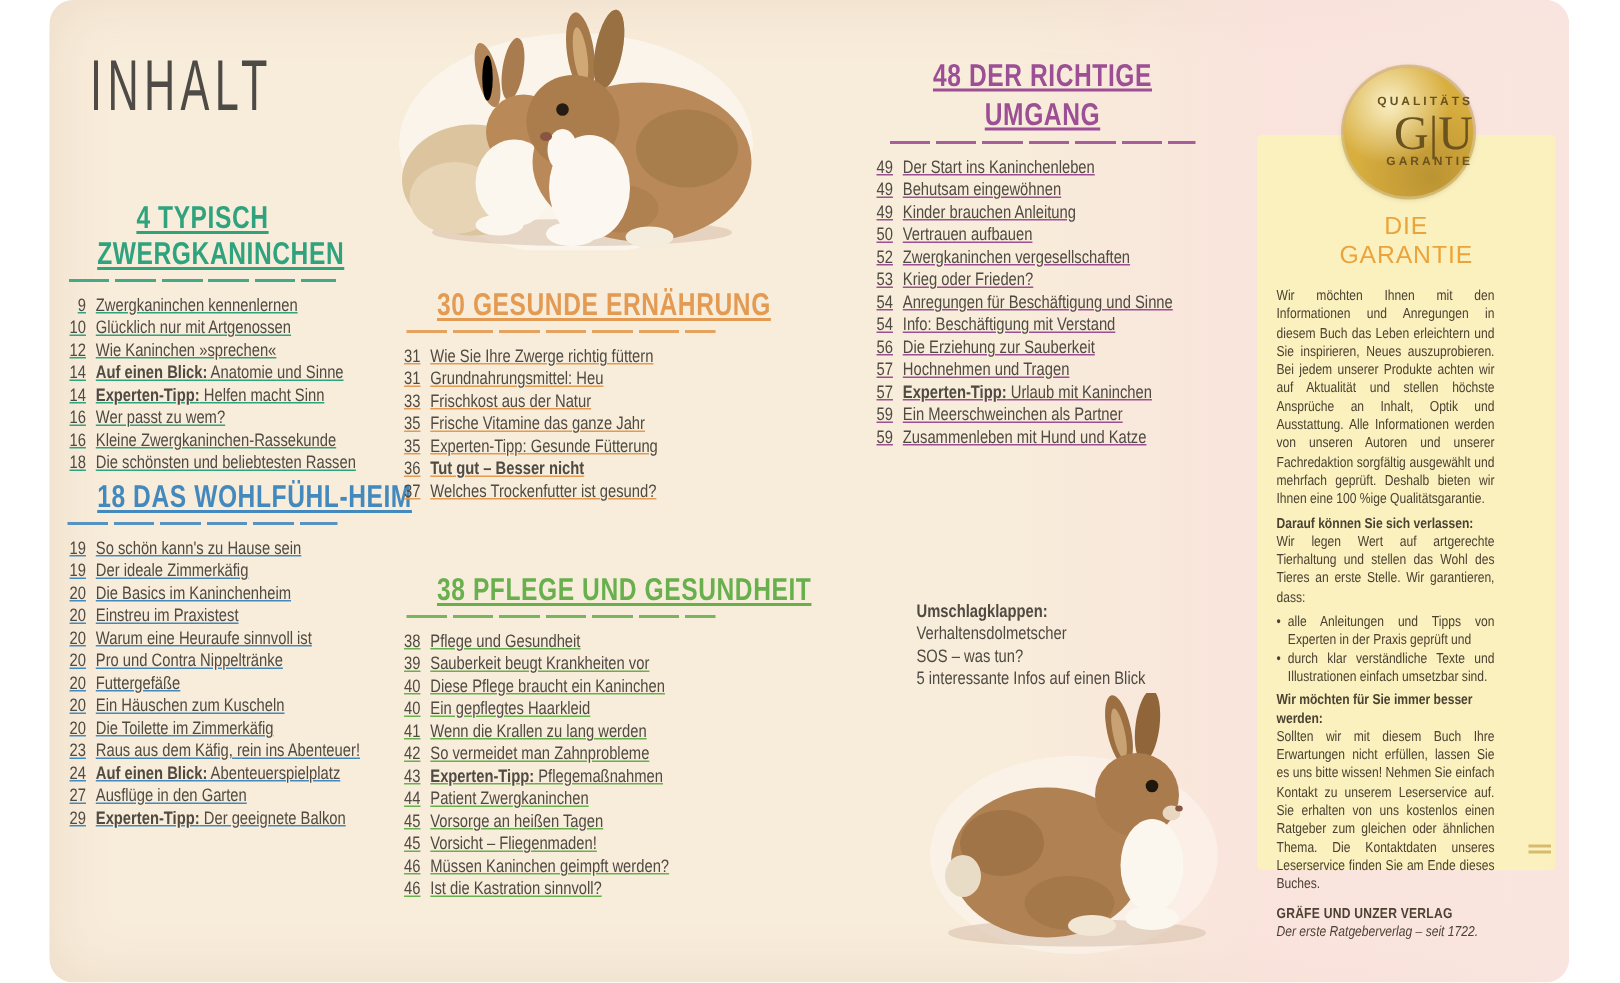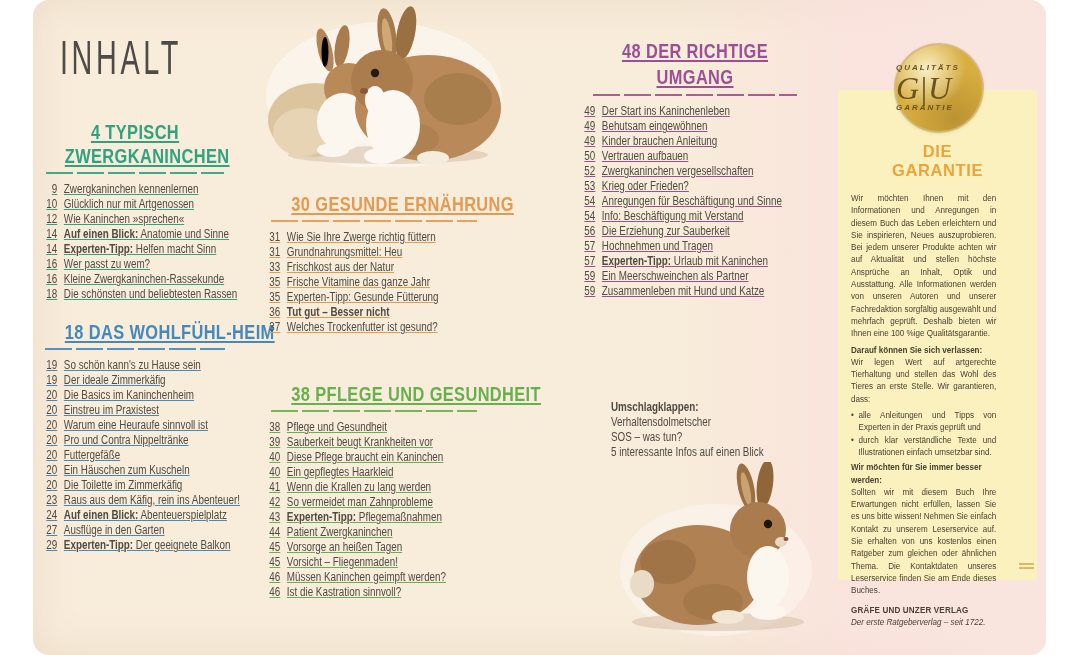--- a/index.html
+++ b/index.html
@@ -25,36 +25,36 @@
   .num{flex:none;width:15px;text-align:right;margin-right:8px;}
   .txt{white-space:nowrap;}
   .txt b{font-weight:700;}
   .umschlag{position:absolute;left:611px;top:400px;width:210px;color:#4f4a42;
         transform:scaleX(.82);transform-origin:left top;}
   .uhead{font-size:12px;line-height:15px;font-weight:700;}
   .uline{font-size:12px;line-height:15px;white-space:nowrap;}
   .photo{position:absolute;}
   
   .gu-box{position:absolute;left:838px;top:90px;width:199px;height:490px;border-radius:3px;}
-  .gu-title{padding-top:52px;text-align:center;font-size:16.5px;line-height:19px;font-weight:700;
+  .gu-title{padding-top:52px;text-align:center;font-size:16.5px;line-height:19px;font-weight:400;
         letter-spacing:.6px;}
   .gu-body{margin:12px 13px 0;font-size:9.6px;line-height:12.3px;color:#4a4131;
         transform:scaleX(.84);transform-origin:left top;width:173px;}
   .sb{margin:0 0 4px;}
   .sb-p{text-align:justify;}
   .sb-h{font-weight:700;margin:3px 0 0;}
   .sb-bullet{position:relative;padding-left:9px;text-align:justify;margin:0;}
   .sb-bullet::before{content:"\2022";position:absolute;left:0;top:0;}
   .sb-caps{font-weight:700;margin:7px 0 0;letter-spacing:.2px;}
   .sb-italic{font-style:italic;margin:0;}
   .seal{position:absolute;left:896px;top:45px;width:86px;height:86px;border-radius:50%;
         background-image:radial-gradient(circle at 35% 28%,rgba(255,250,220,.85),rgba(255,255,255,0) 48%),
                          radial-gradient(circle at 68% 85%,rgba(120,85,20,.30),rgba(120,85,20,0) 55%);
         box-shadow:0 0 0 2px rgba(189,148,50,.45), 0 1px 4px rgba(120,85,20,.35);
-        display:flex;flex-direction:column;align-items:flex-start;justify-content:center;color:#6b531f;font-style:italic;}
+        display:flex;flex-direction:column;align-items:flex-end;justify-content:center;color:#6b531f;}
   .seal-top,.seal-bottom{font-size:8px;font-weight:700;letter-spacing:2px;line-height:10px;}
   .seal-gu{font-family:"Liberation Serif",serif;font-size:32px;line-height:30px;font-weight:400;}
   .fold-mark{position:absolute;left:1019px;top:563px;width:15px;opacity:.55;}
   .fold-mark div{height:2px;margin-bottom:2px;background:#b98f2e;}
 </style>
 </head>
 <body>
 
 <div class="screen">
   <div class="page" style="background-color: rgb(248, 236, 218); color: rgb(79, 74, 66);"></div>
@@ -104,21 +104,21 @@
     <ellipse cx="24" cy="122" rx="12" ry="14" fill="#e8dcc6"></ellipse>
     <circle cx="140" cy="68" r="28" fill="#aa7b4c"></circle>
     <ellipse cx="150" cy="115" rx="21" ry="31" fill="#fbf7ee"></ellipse>
     <ellipse cx="150" cy="150" rx="18" ry="8" fill="#fbf7ee"></ellipse>
     <ellipse cx="110" cy="155" rx="16" ry="7" fill="#f1e7d4"></ellipse>
     <circle cx="150" cy="62" r="4.2" fill="#1e170e"></circle>
     <ellipse cx="163" cy="80" rx="6" ry="5" fill="#e8d8c2"></ellipse>
     <ellipse cx="168" cy="77" rx="2.5" ry="2" fill="#8a5540"></ellipse>
   </svg>
 
-  <section class="sec s1" style="left: 45px; top: 120px; width: 180px; color: rgb(47, 162, 126);">
+  <section class="sec s1" style="left: 45px; top: 134px; width: 180px; color: rgb(47, 162, 126);">
     <div class="sec-head">
   <div class="hline">4 TYPISCH</div>
 
   <div class="hline">ZWERGKANINCHEN</div>
 </div>
     <div class="sec-line"></div>
     <div class="toc">
   <div class="row">
     <span class="num">9</span>
     <span class="txt"><b></b><span>Zwergkaninchen kennenlernen</span></span>

